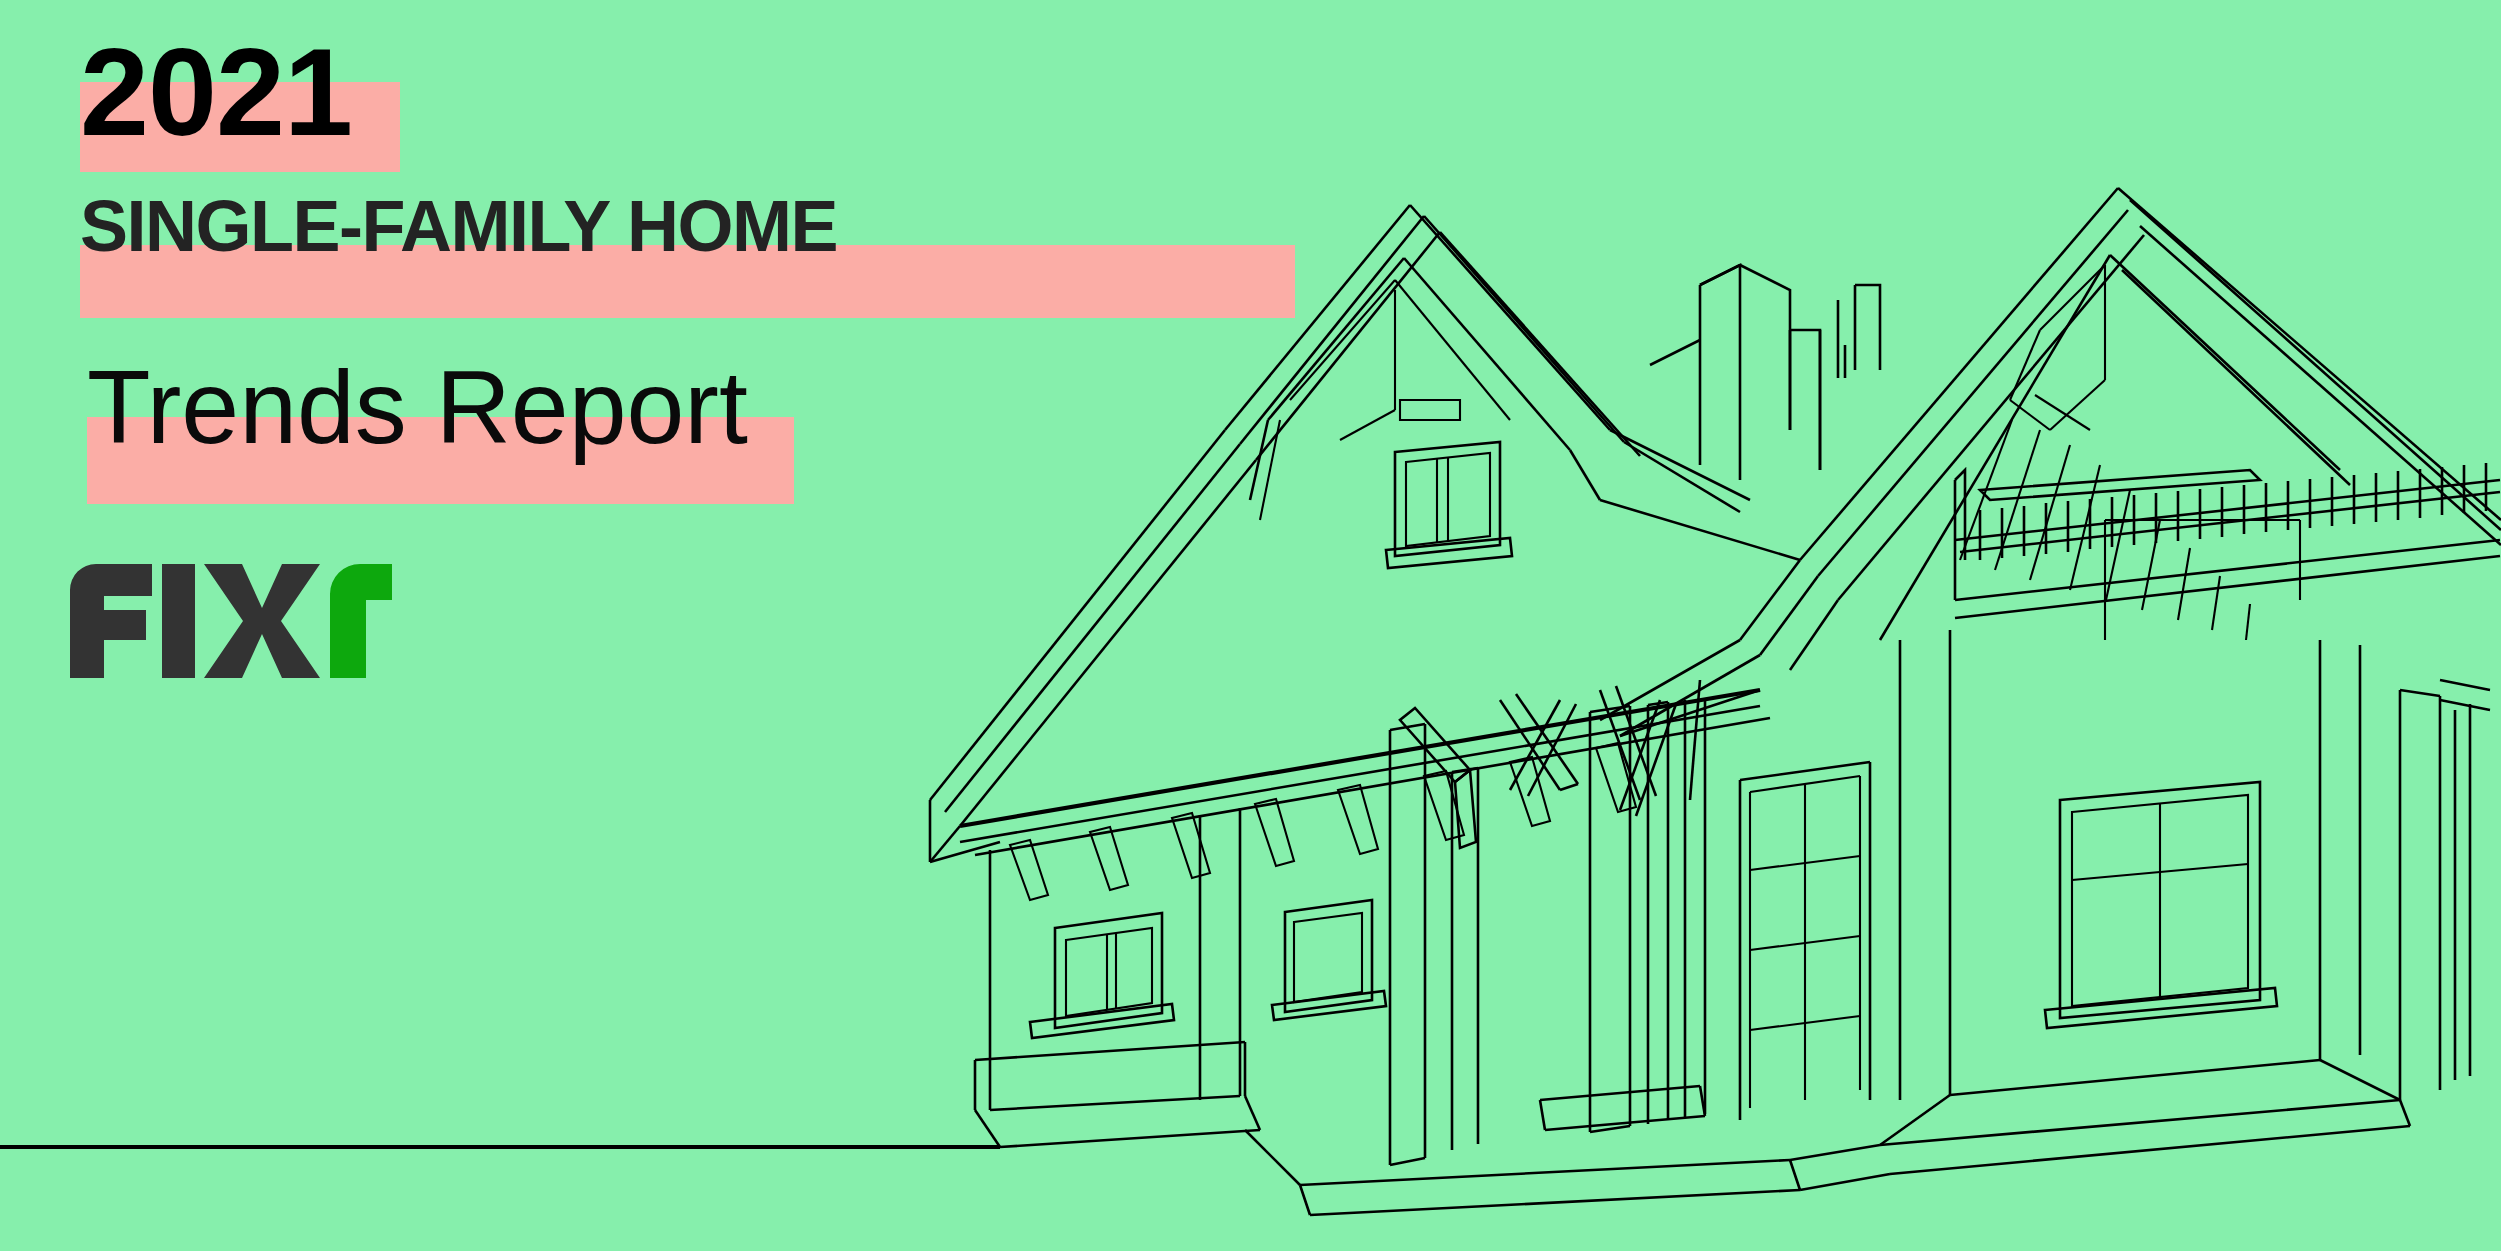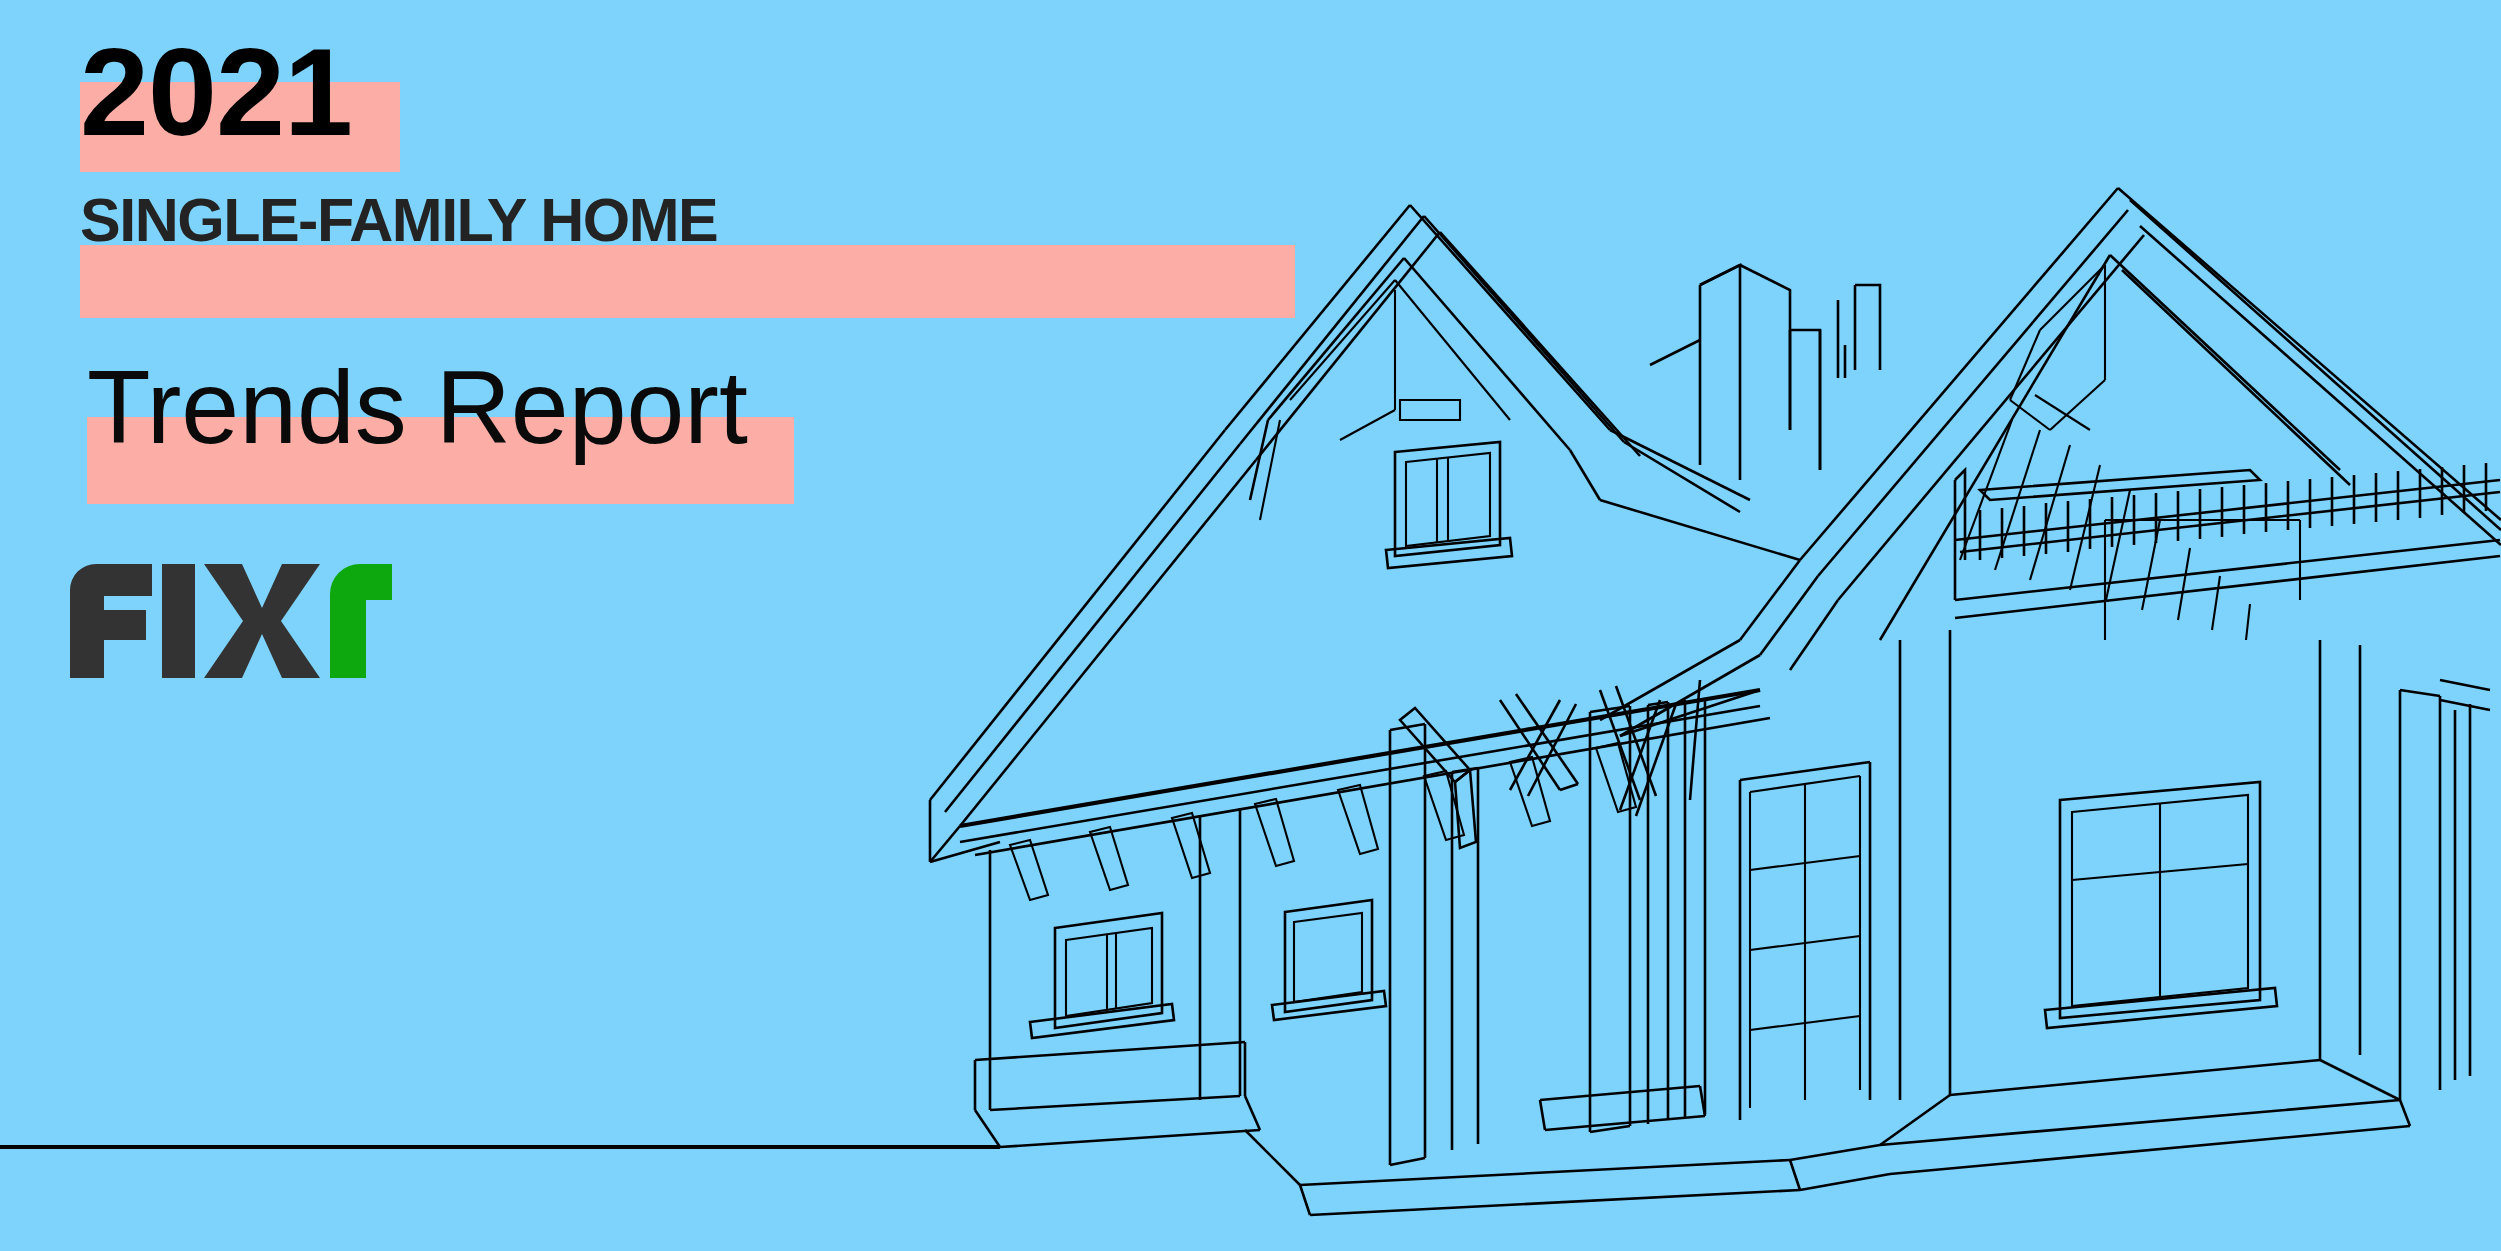--- a/index.html
+++ b/index.html
@@ -67,21 +67,21 @@
     left: 80px;
     top: 190px;
   }
   #line-title .hl-band {
     left: 0px;
     top: 55px;
     width: 1215px;
     height: 73px;
   }
   #line-title .hl-text {
-    font-size: 61px;
+    font-size: 72px;
     font-weight: 700;
     letter-spacing: -1.5px;
     color: #232323;
   }
 
   
   #line-subtitle {
     left: 87px;
     top: 355px;
   }
@@ -141,21 +141,21 @@
   .ln-thick {
     fill: none;
     stroke: #000000;
     stroke-width: 4.2;
     stroke-linecap: butt;
   }
 </style>
 </head>
 <body>
 
-<div id="page" style="background: #7dd3fc; text-decoration: underline;">
+<div id="page" style="background: #86efac; text-decoration: underline;">
 
   <div id="house-art">
     <svg viewBox="0 0 2501 1251" xmlns="http://www.w3.org/2000/svg" aria-hidden="true">
 
       <g>
         <path class="ln-thick" d="M0,1147 L1000,1147" stroke="#000000"></path>
       </g>
 
       <g>
         <path class="ln" d="M1700,285 L1700,465" stroke="#000000"></path>

